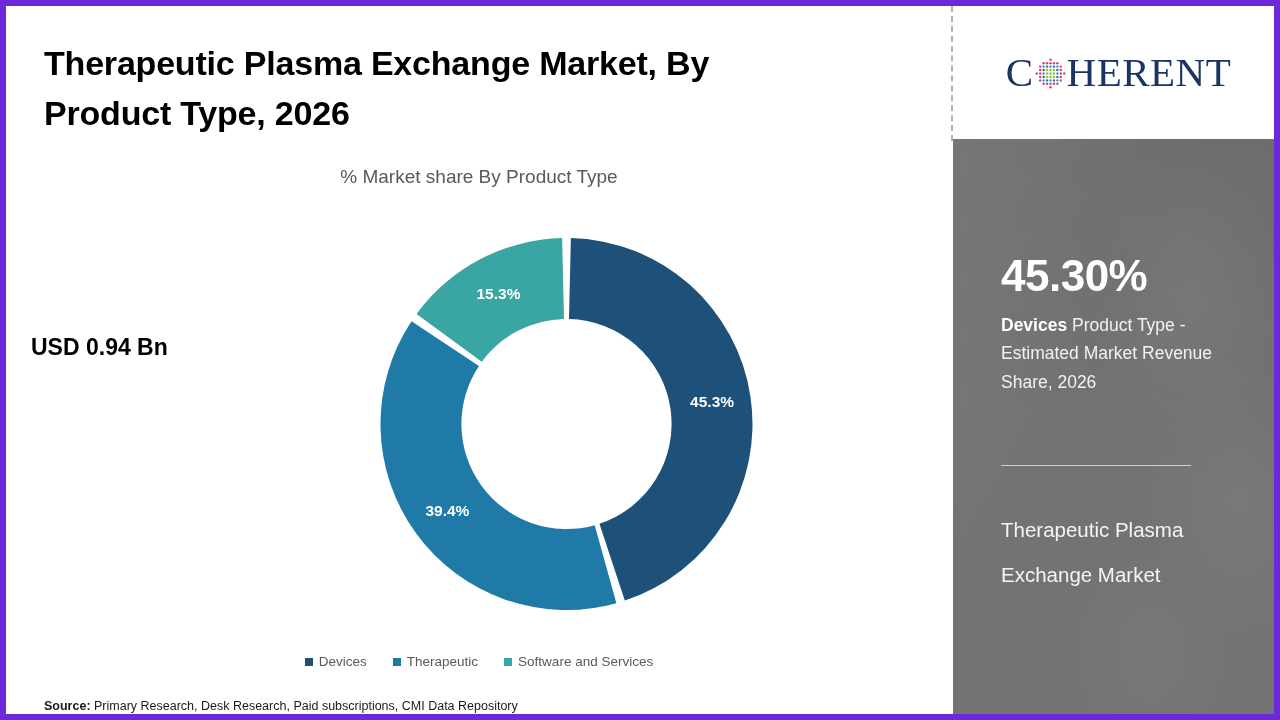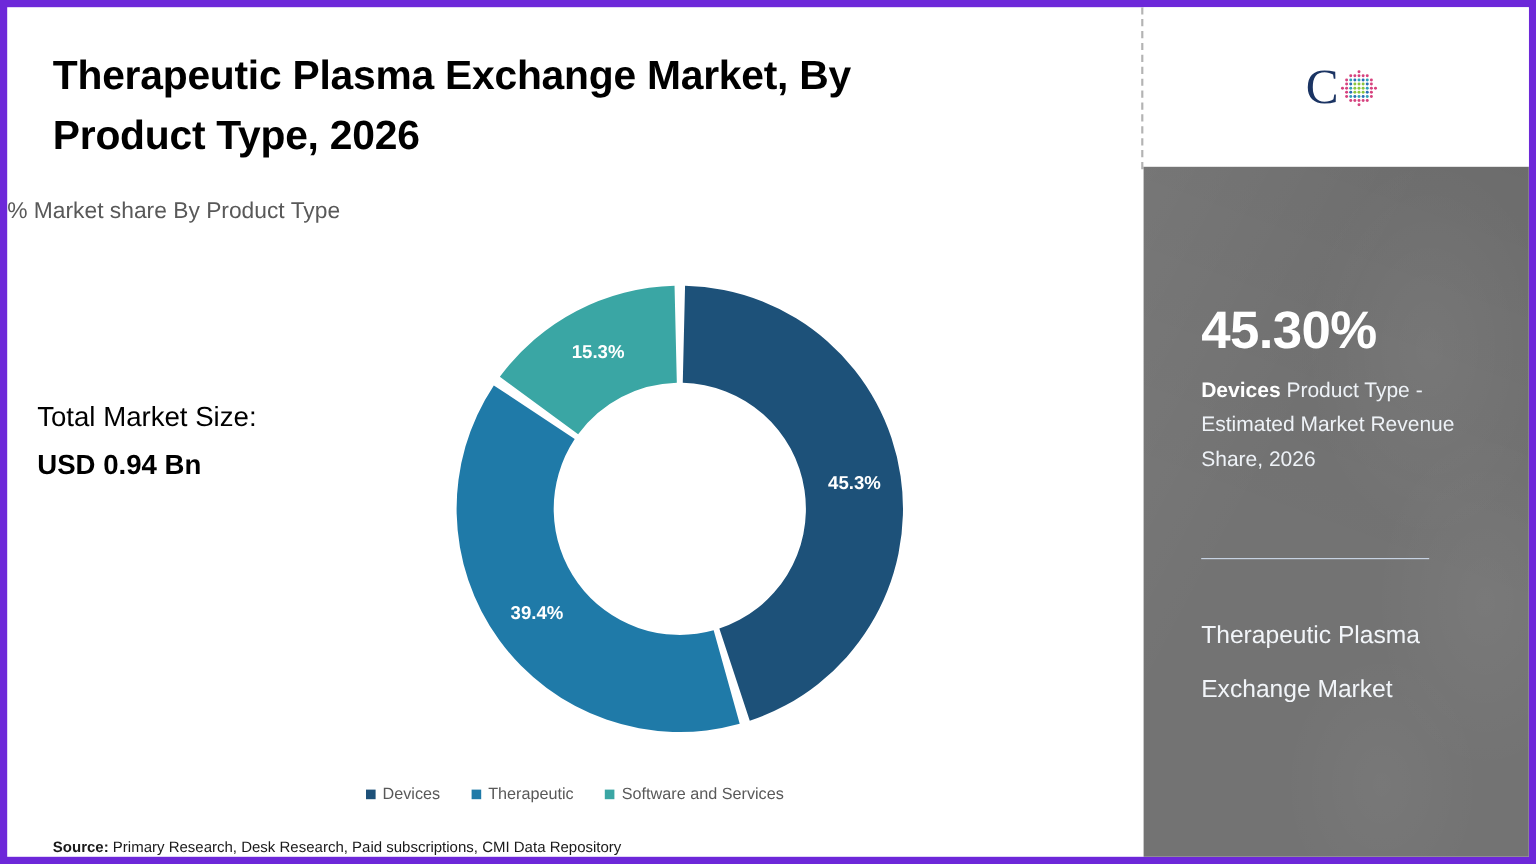--- a/index.html
+++ b/index.html
@@ -39,20 +39,21 @@
     line-height: 1.48;
     color: #000000;
     letter-spacing: -0.2px;
   }
 
   #chart-subtitle {
     position: absolute;
     left: 0px;
     top: 160px;
     width: 946px;
+    text-align: center;
     font-size: 19px;
     color: #595959;
   }
 
   #total-market-block {
     position: absolute;
     left: 25px;
     top: 322px;
     font-size: 23px;
     color: #000000;
@@ -231,21 +232,20 @@
 
 <div id="canvas">
 
   <div id="left-pane">
 
     <div id="page-title">Therapeutic Plasma Exchange Market, By Product Type, 2026</div>
 
     <div id="chart-subtitle">% Market share By Product Type</div>
 
     <div id="total-market-block">
-      <span class="tm-label">Total Market Size:</span>
       <span class="tm-value">USD 0.94 Bn</span>
     </div>
 
     <div id="donut-wrap">
       <svg id="donut-svg" viewBox="0 0 385 392">
         <g id="donut-slices">
             <path d="M 196.8821162590515 10.051627979451894 A 186 186 0 0 1 250.8101248571842 372.62369416117303 L 225.44522054430908 295.79238720106275 A 105.08999999999999 105.08999999999999 0 0 0 194.97589568636408 90.93916980839033 Z" fill="#1d5179"></path>
             <path d="M 242.4252779844513 375.17440279843345 A 186 186 0 0 1 37.52277601134617 93.15030362334255 L 104.9378684464106 137.88992154718855 A 105.08999999999999 105.08999999999999 0 0 0 220.70778206121497 297.2335375811149 Z" fill="#1f7aa8"></path>
             <path d="M 42.53970426088918 85.9640526835052 A 186 186 0 0 1 188.11788374094843 10.051627979451894 L 190.02410431363586 90.93916980839033 A 105.08999999999999 105.08999999999999 0 0 0 107.77243290740239 133.82968976618045 Z" fill="#3aa6a4"></path>
           </g>
@@ -330,20 +330,21 @@
               <circle cx="23.1" cy="23.1" r="1.28" fill="#2fa3b8"></circle>
               <circle cx="26.65" cy="23.1" r="1.28" fill="#d6427e"></circle>
               <circle cx="8.9" cy="26.65" r="1.28" fill="#d6427e"></circle>
               <circle cx="12.45" cy="26.65" r="1.28" fill="#d6427e"></circle>
               <circle cx="16" cy="26.65" r="1.28" fill="#d6427e"></circle>
               <circle cx="19.55" cy="26.65" r="1.28" fill="#d6427e"></circle>
               <circle cx="23.1" cy="26.65" r="1.28" fill="#d6427e"></circle>
               <circle cx="16" cy="30.2" r="1.28" fill="#d6427e"></circle>
             </g>
         </svg>
+        <span>HERENT</span>
       </div>
     </div>
 
     <div id="panel-body">
       <div id="panel-texture"></div>
 
       <div id="stat-percent">45.30%</div>
 
       <div id="stat-caption">
         <span class="cap-bold">Devices</span><span> Product Type - Estimated Market Revenue Share, 2026</span>

